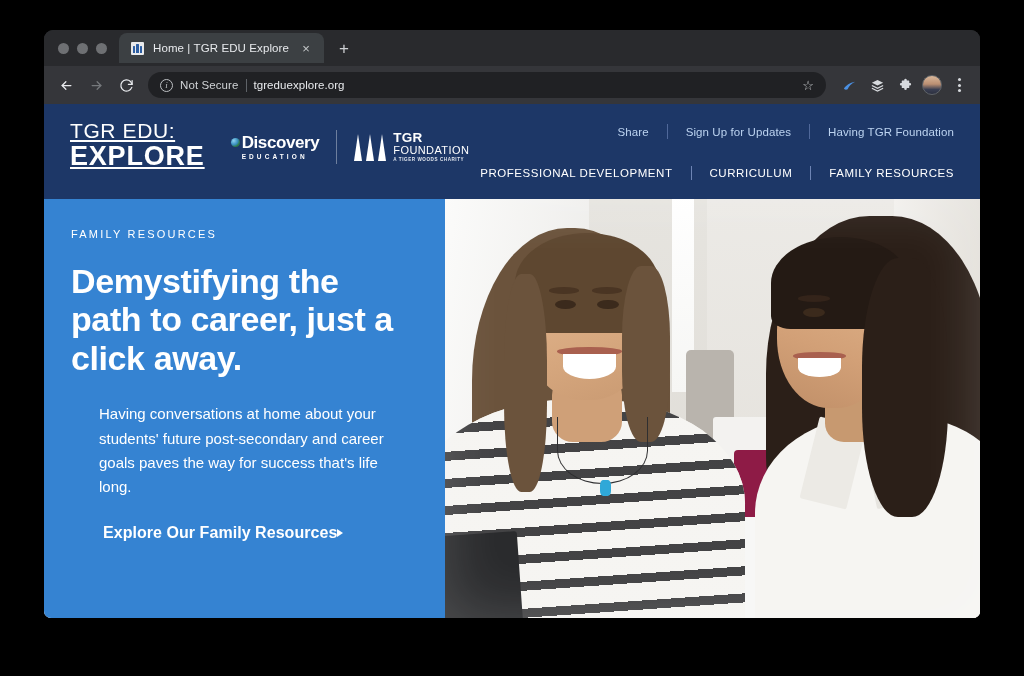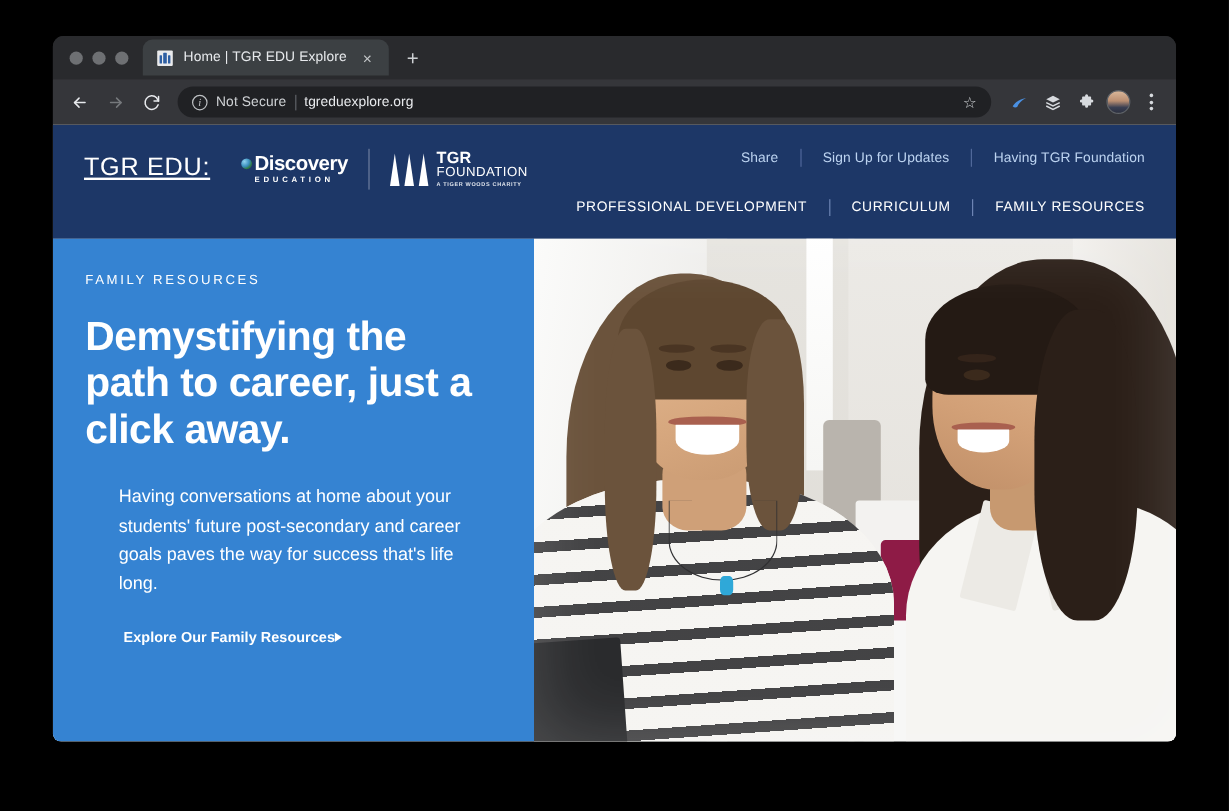--- a/index.html
+++ b/index.html
@@ -209,21 +209,21 @@
   .headline {
     color: #ffffff; font-size: 34px; font-weight: 700;
     line-height: 1.13; letter-spacing: -.4px;
   }
   .subcopy {
     color: #ffffff; font-size: 15px; line-height: 1.62;
     margin-top: 25px; max-width: 290px; margin-left: 28px;
   }
   .cta {
     display: inline-flex; align-items: center; gap: 0;
-    color: #ffffff; font-size: 12px; font-weight: 700;
+    color: #ffffff; font-size: 16px; font-weight: 700;
     text-decoration: none; margin-top: 25px; letter-spacing: .05px; padding-left: 32px;
   }
   .cta .arrow {
     width: 0; height: 0;
     border-top: 4px solid transparent;
     border-bottom: 4px solid transparent;
     border-left: 6px solid #ffffff;
   }
 
   
@@ -379,20 +379,21 @@
       </div>
     </div>
   </div>
 
   <div class="page">
 
     <div class="site-header">
       <div class="brand-row">
         <a class="wordmark" href="#">
           <div class="l1">TGR EDU:</div>
+          <div class="l2">EXPLORE</div>
         </a>
 
         <div class="partner-logos">
           <div class="discovery">
             <div class="top">
               <span class="globe"></span>
               <span class="name">Discovery</span>
             </div>
             <div class="sub">EDUCATION</div>
           </div>

